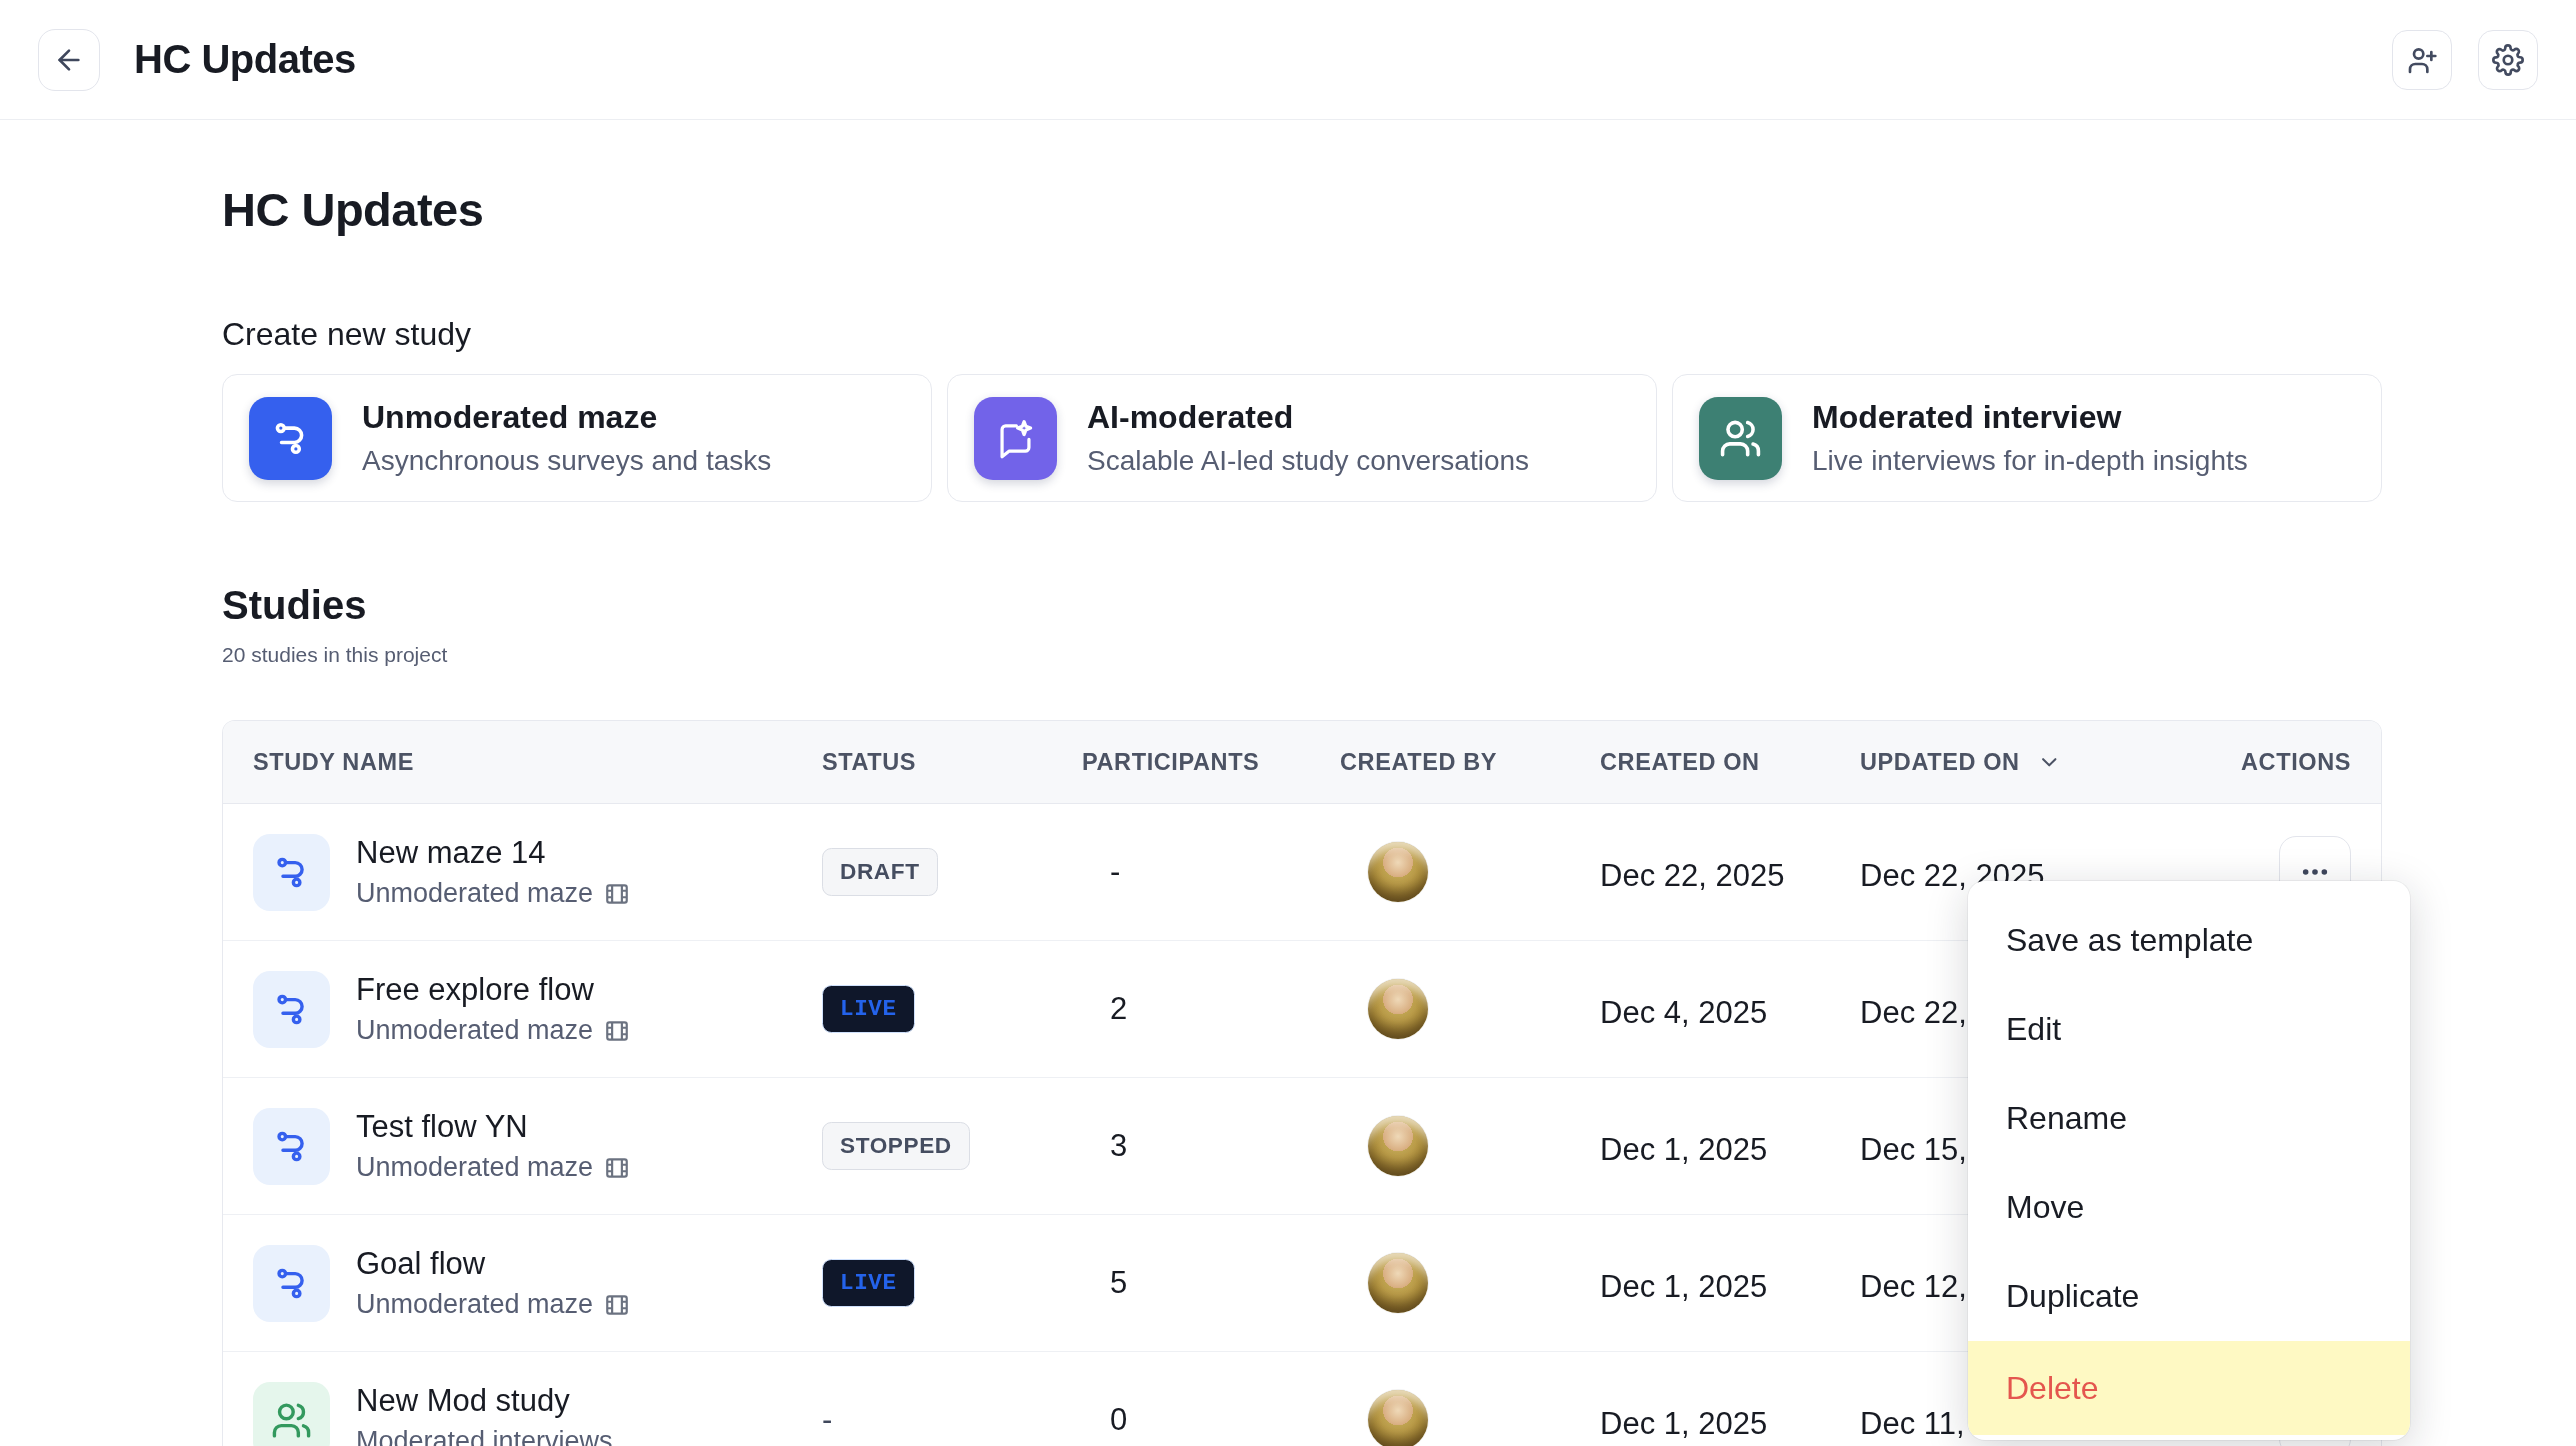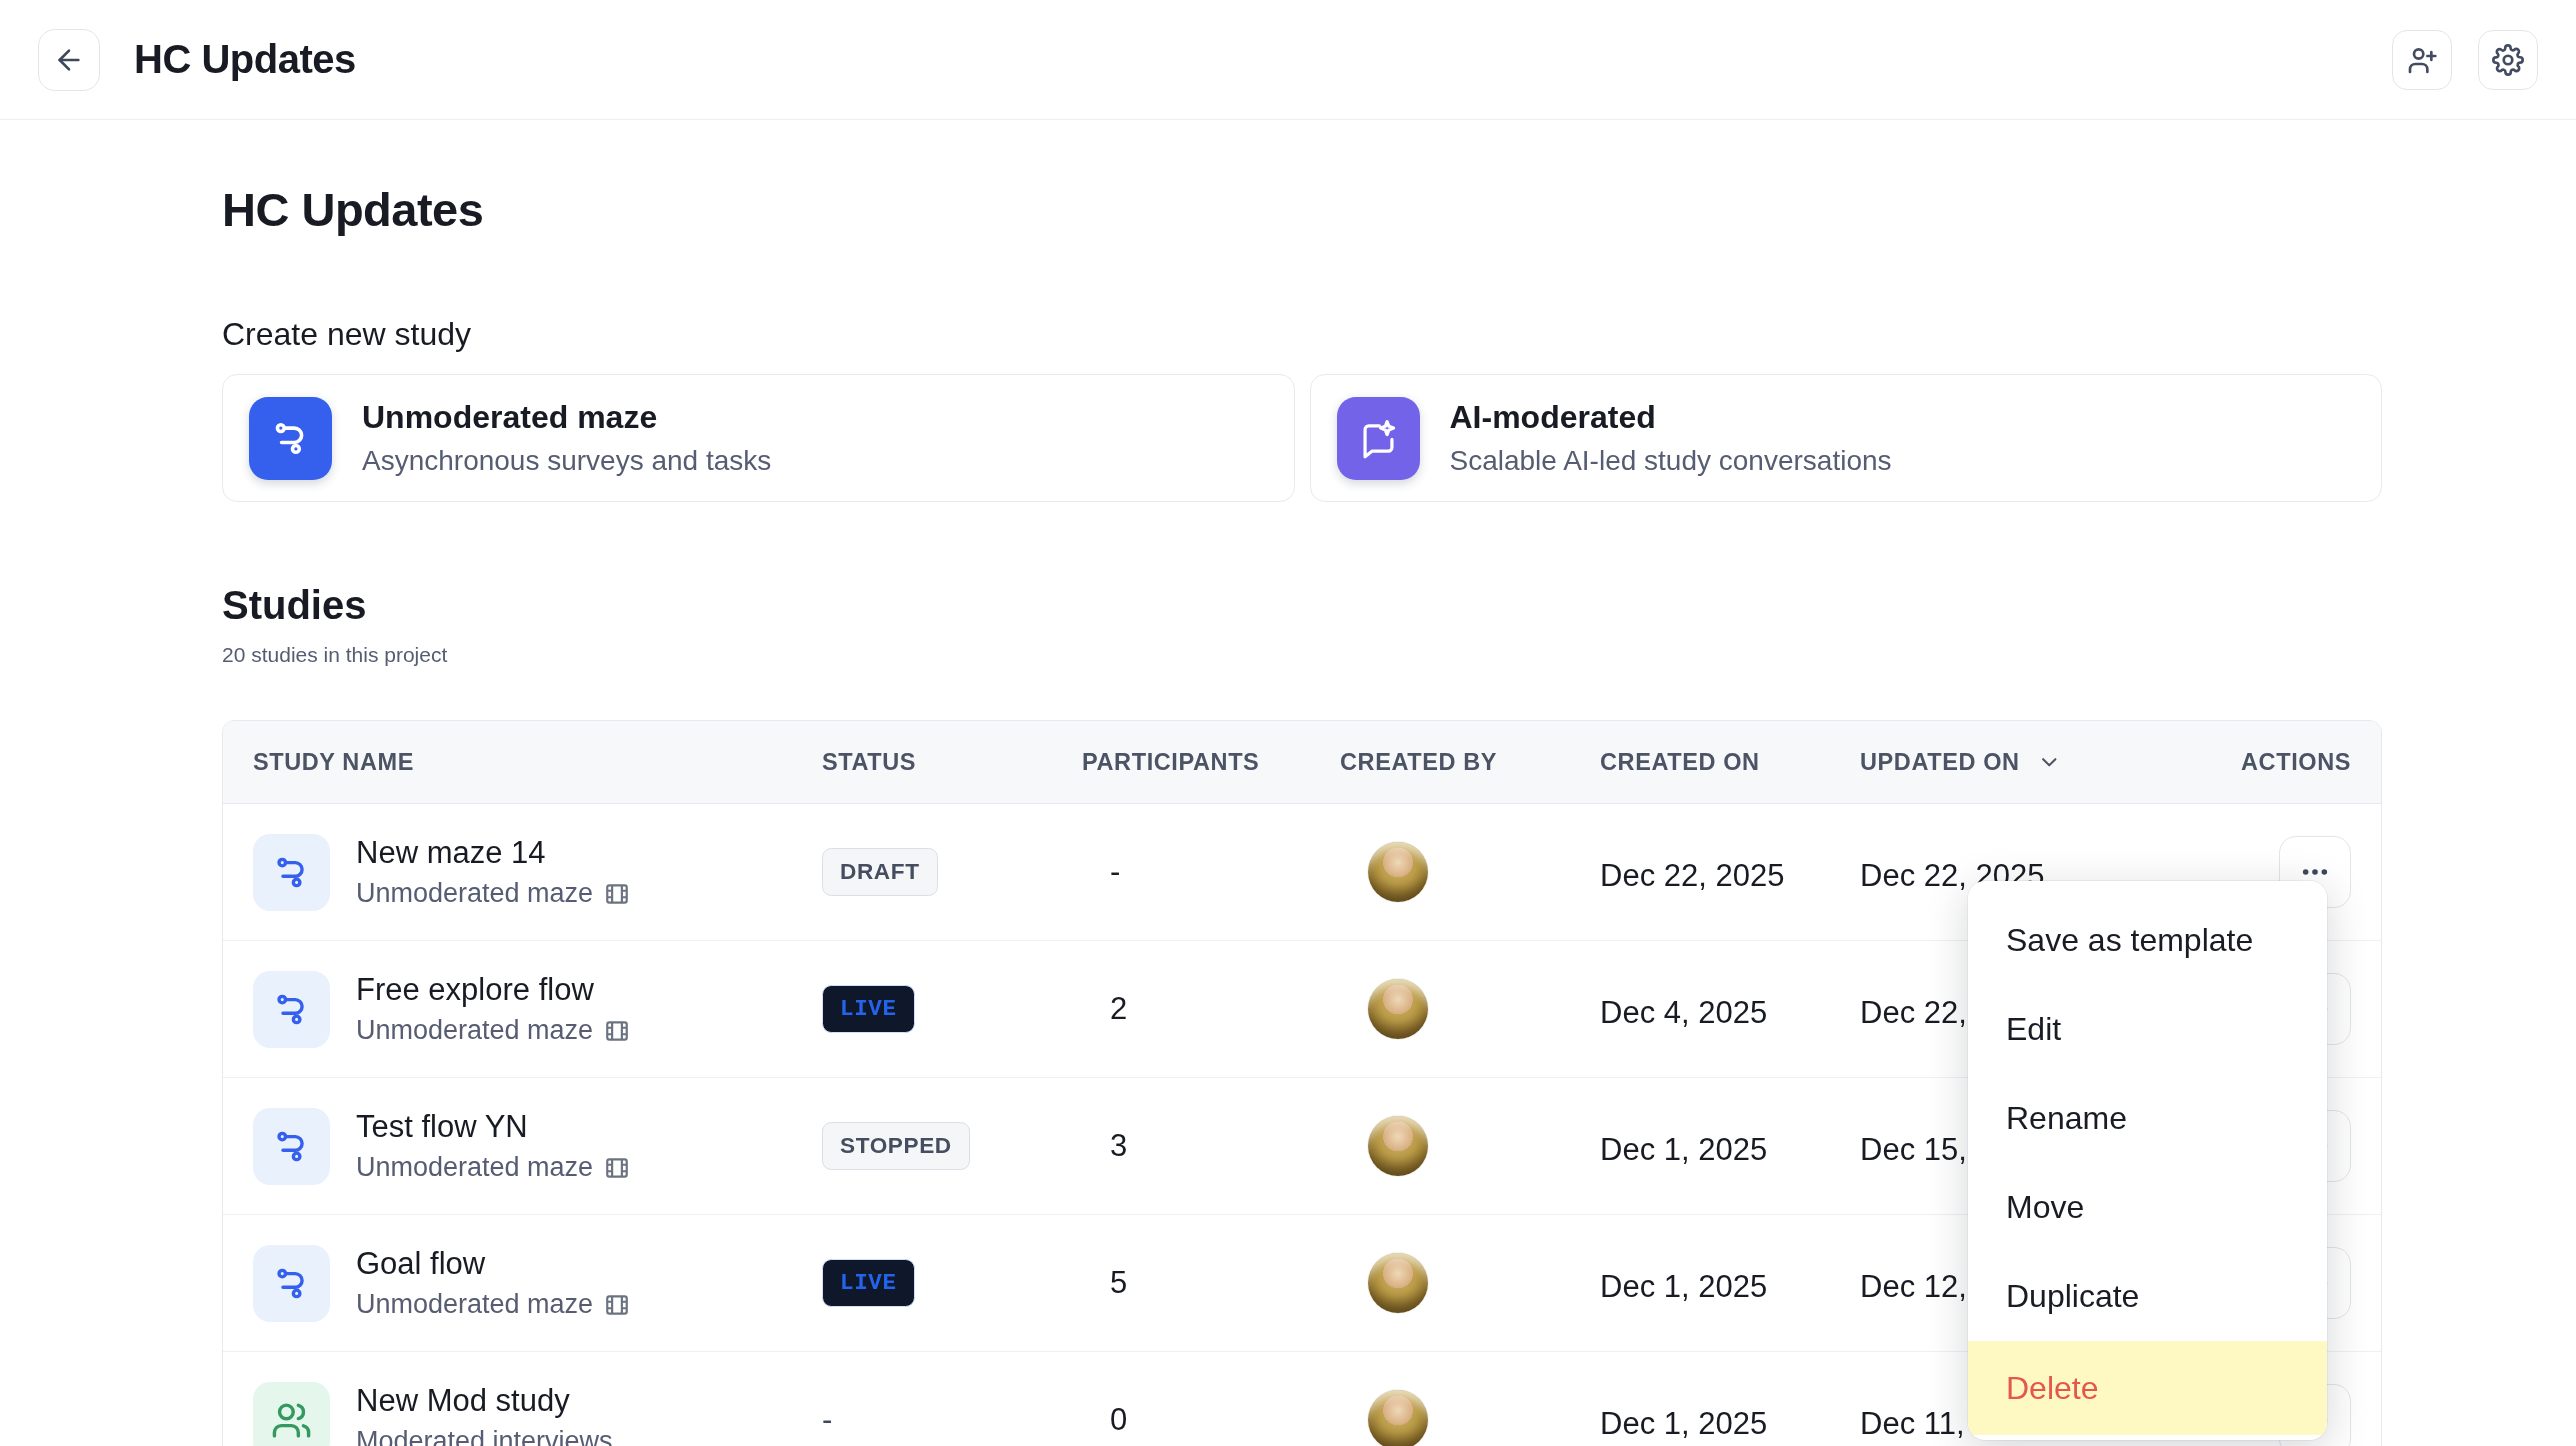--- a/index.html
+++ b/index.html
@@ -105,21 +105,21 @@
 
   .actions-cell { justify-self:end; }
   .dots-btn {
     width:72px; height:72px; border:1.9px solid #e3e5ec; border-radius:17px;
     background:#fff; display:flex; align-items:center; justify-content:center;
     color:#3f475c; cursor:pointer;
   }
 
   
   .context-menu {
-    position:absolute; left:1968px; top:881px; width:359px;
+    position:absolute; left:1968px; top:881px; width:442px;
     background:#fff; border-radius:17px; z-index:20;
     box-shadow:0 9.4px 43px rgba(24,28,40,0.18), 0 0 0 0.9px rgba(24,28,40,0.05);
     padding:15px 0 5px 0; overflow:hidden;
   }
   .menu-item {
     height:89px; display:flex; align-items:center; padding:0 38px;
     font-size:32px; color:#191c24; cursor:pointer;
   }
   .menu-item.danger { color:#e4564e; background:#fef9c3; height:94px; }
 </style>
@@ -186,20 +186,34 @@
             <path d="M19.5 12.5V17a2 2 0 0 1-2 2H8.5l-4 3.2V7a2 2 0 0 1 2-2h6"></path>
             <path d="M16.8 2.6l1 2.6 2.6 1-2.6 1-1 2.6-1-2.6-2.6-1 2.6-1z"></path>
           </svg>
       </div>
       <div>
         <div class="card-title">AI-moderated</div>
         <div class="card-sub">Scalable AI-led study conversations</div>
       </div>
     </div>
 
+    <div class="card">
+      <div class="card-icon" style="background:#3d8073;">
+        <svg width="43" height="43" viewBox="0 0 24 24" fill="none" stroke="currentColor" stroke-width="2" stroke-linecap="round" stroke-linejoin="round">
+            <path d="M16 21v-2a4 4 0 0 0-4-4H6a4 4 0 0 0-4 4v2"></path>
+            <circle cx="9" cy="7" r="4"></circle>
+            <path d="M22 21v-2a4 4 0 0 0-3-3.87"></path>
+            <path d="M16 3.13a4 4 0 0 1 0 7.75"></path>
+          </svg>
+      </div>
+      <div>
+        <div class="card-title">Moderated interview</div>
+        <div class="card-sub">Live interviews for in-depth insights</div>
+      </div>
+    </div>
 
   </div>
 
   <div class="studies-heading">Studies</div>
   <div class="studies-count">20 studies in this project</div>
 
   <div class="table">
 
     <div class="thead">
       <div class="th">STUDY NAME</div>

